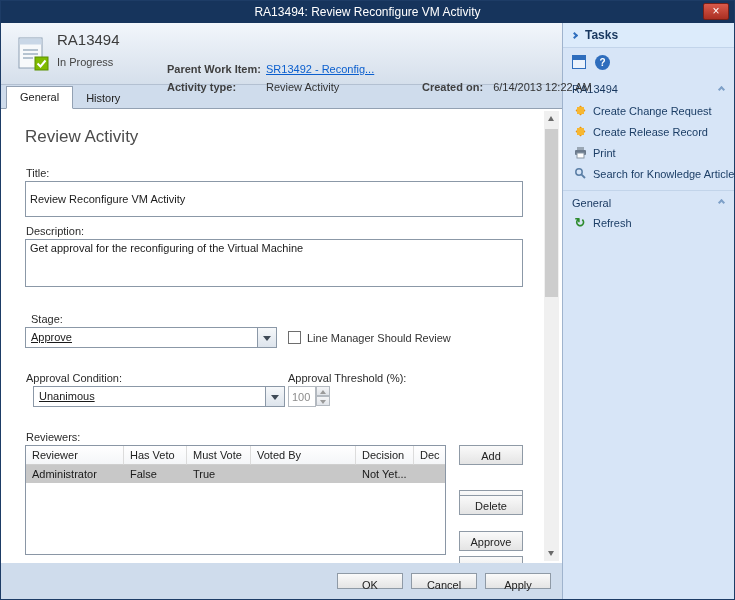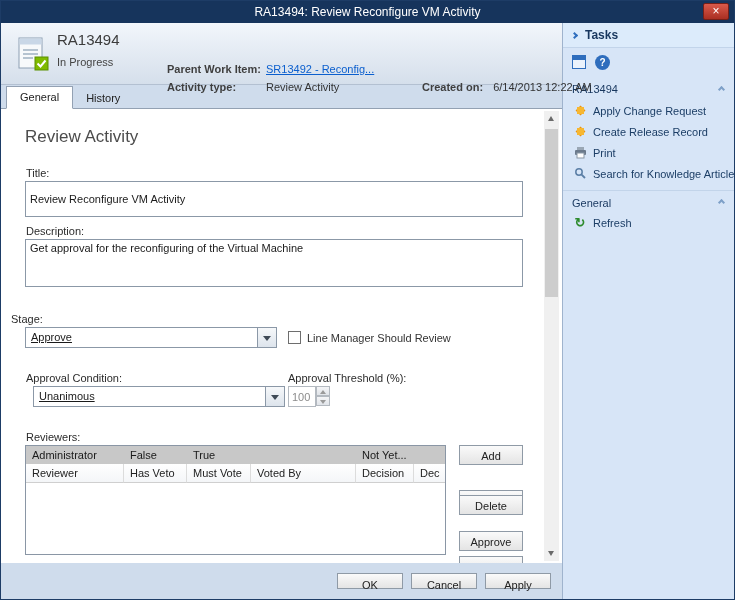--- a/index.html
+++ b/index.html
@@ -157,21 +157,21 @@
 
       <div class="form">
         <div class="heading">Review Activity</div>
 
         <div class="flabel" style="left:25px; top:58px;">Title:</div>
         <input class="tb" style="left: 24px; top: 72px; width: 498px; height: 36px;" type="text" value="Review Reconfigure VM Activity">
 
         <div class="flabel" style="left:25px; top:116px;">Description:</div>
         <textarea class="tb" style="left: 24px; top: 130px; width: 498px; height: 48px;">Get approval for the reconfiguring of the Virtual Machine</textarea>
 
-        <div class="flabel" style="left:10px; top:204px;">Stage:</div>
+        <div class="flabel" style="left:30px; top:204px;">Stage:</div>
         <div class="dd" style="left:24px; top:218px;">
           <span class="dd-value">Approve</span>
           <span class="dd-btn">
               <span class="tri-down"></span>
             </span>
         </div>
 
         <div class="checkbox-row" style="left:287px; top:222px;">
           <span class="cb-box"></span>
           <span>Line Manager Should Review</span>
@@ -194,36 +194,36 @@
               </span>
             <span class="spin-btn down">
                 <span class="tri-down-s"></span>
               </span>
           </span>
         </div>
 
         <div class="flabel" style="left:25px; top:322px;">Reviewers:</div>
 
         <div class="revtable">
+          <div class="tgrid">
+            <div class="th">Reviewer</div>
+            <div class="th">Has Veto</div>
+            <div class="th">Must Vote</div>
+            <div class="th">Voted By</div>
+            <div class="th">Decision</div>
+            <div class="th">Dec</div>
+          </div>
           <div class="tgrid trow selected">
             <div class="td">Administrator</div>
             <div class="td">False</div>
             <div class="td">True</div>
             <div class="td"></div>
             <div class="td">Not Yet...</div>
             <div class="td"></div>
           </div>
-          <div class="tgrid">
-            <div class="th">Reviewer</div>
-            <div class="th">Has Veto</div>
-            <div class="th">Must Vote</div>
-            <div class="th">Voted By</div>
-            <div class="th">Decision</div>
-            <div class="th">Dec</div>
-          </div>
         </div>
 
         <button class="btn side-btn" style="top:336px;">Add</button>
         <button class="btn side-btn" style="top:381px;">Edit</button>
         <button class="btn side-btn" style="top:386px;">Delete</button>
         <button class="btn side-btn" style="top:422px;">Approve</button>
         <button class="btn side-btn" style="top:447px;">Reject</button>
 
         <div class="vscroll">
           <div class="sb-arrow up">
@@ -259,21 +259,21 @@
         <span class="chev up"></span>
       </div>
 
       <div class="task-item">
         <span class="ic">
           <svg width="13" height="13" viewBox="0 0 13 13">
             <rect x="3" y="3" width="7" height="7" fill="#e8920e" transform="rotate(45 6.5 6.5)"></rect>
             <rect x="3" y="3" width="7" height="7" fill="#f7b731"></rect>
           </svg>
         </span>
-        <span>Apply Change Request</span>
+        <span>Create Change Request</span>
       </div>
 
       <div class="task-item">
         <span class="ic">
           <svg width="13" height="13" viewBox="0 0 13 13">
             <rect x="3" y="3" width="7" height="7" fill="#e8920e" transform="rotate(45 6.5 6.5)"></rect>
             <rect x="3" y="3" width="7" height="7" fill="#f7b731"></rect>
           </svg>
         </span>
         <span>Create Release Record</span>

